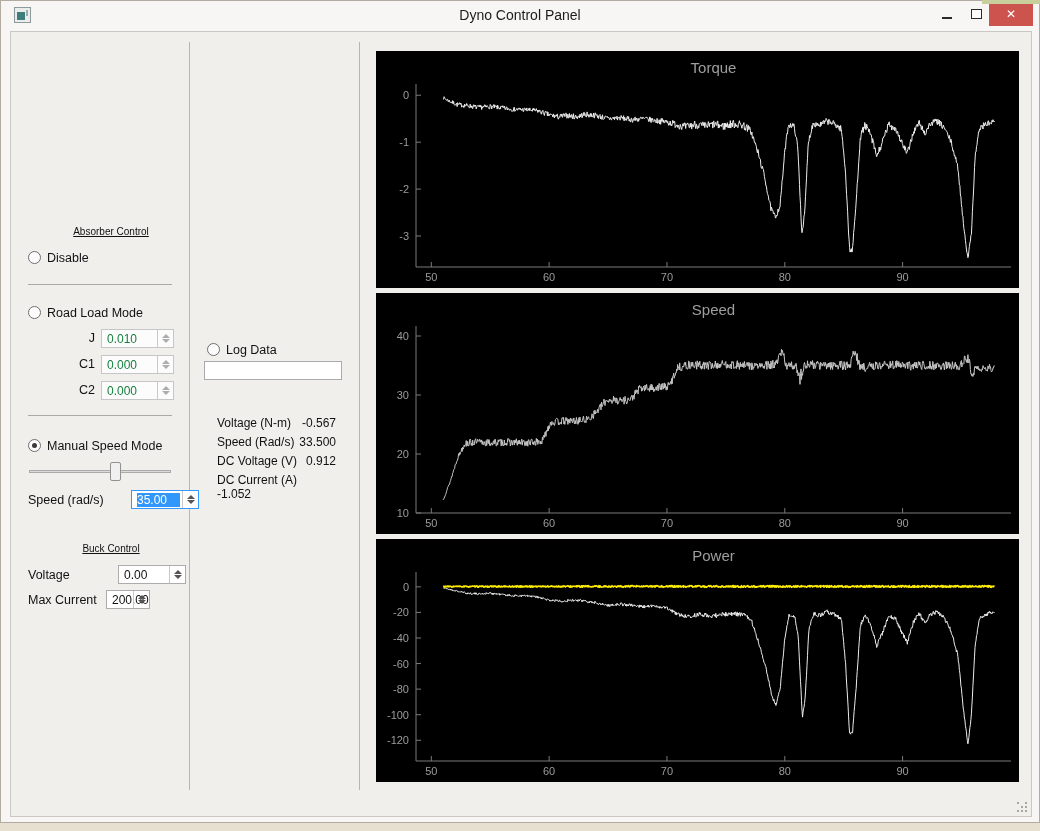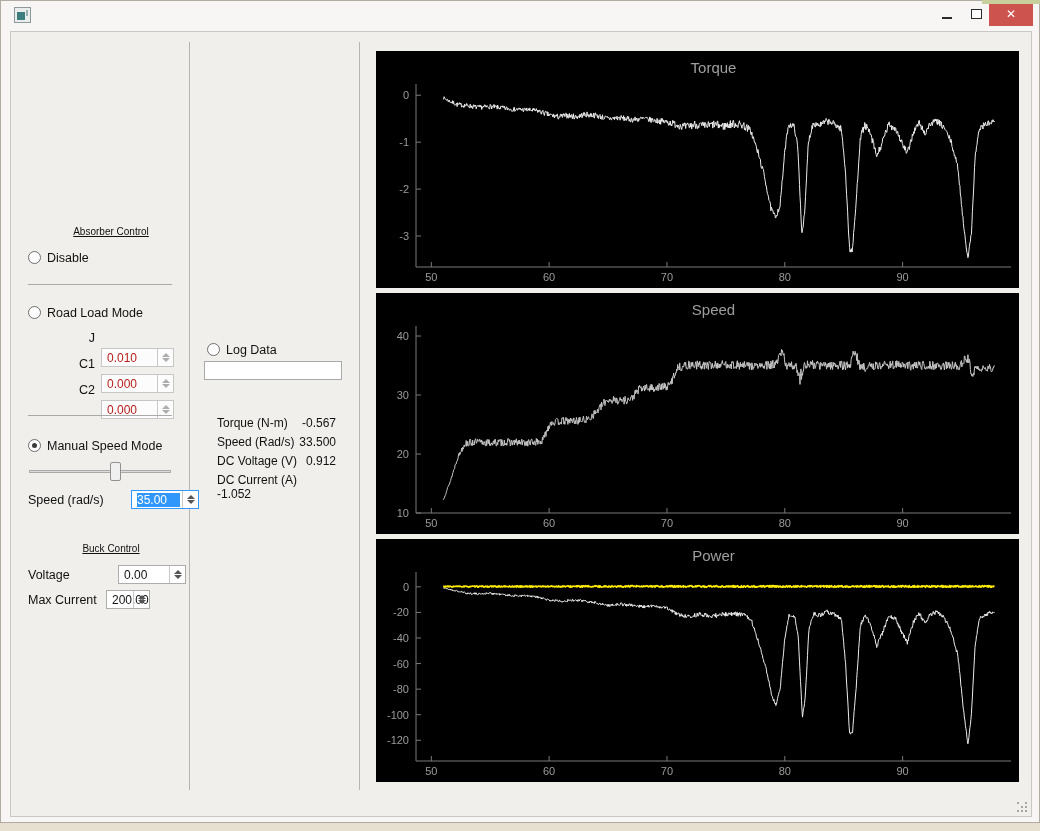--- a/index.html
+++ b/index.html
@@ -36,21 +36,21 @@
     width:5px; height:5px; border-radius:50%; background:#3a3a3a; }
   .radio-label { position:absolute; left:19px; top:1px; white-space:nowrap; }
   .spin { position:absolute; height:19px; background:#fff; border:1px solid #acacac;
     font-size:12px; color:#111; }
   .spin .val { position:absolute; left:5px; top:2px; right:18px; }
   .spin .arrows { position:absolute; right:0; top:0; bottom:0; width:16px; border-left:1px solid #c9c9c9; }
   .spin .au, .spin .ad { position:absolute; left:4px; width:0; height:0;
     border-left:4px solid transparent; border-right:4px solid transparent; }
   .spin .au { top:4px; border-bottom:4px solid #555; }
   .spin .ad { bottom:4px; border-top:4px solid #555; }
-  .spin.disabled { border-color:#c6c6c6; background:#fcfcfc; color:#b91c1c;margin-top:19px; }
+  .spin.disabled { border-color:#c6c6c6; background:#fcfcfc; color:#15803d; }
   .spin.disabled .au { border-bottom-color:#adadad; }
   .spin.disabled .ad { border-top-color:#adadad; }
   .spin.focused { border-color:#3399fe; }
   .spin .sel { background:#3297fb; color:#fff; }
   .plabel { position:absolute; font-size:12.5px; color:#111; white-space:nowrap; }
   .slider { position:absolute; left:18px; width:142px; height:20px; }
   .slider .groove { position:absolute; left:0; right:0; top:8px; height:3px;
     background:#dcdcdc; border:1px solid #aaa; }
   .slider .thumb { position:absolute; top:0; width:11px; height:19px; background:#f0f0f0;
     border:1px solid #919191; border-radius:2px; }
@@ -69,20 +69,21 @@
     transform:translate(1px,1px); }
 </style>
 </head>
 <body>
 
 <div class="sliver"></div>
 
 <div class="window">
   <div class="titlebar">
     <span class="app-icon"></span>
+    <div class="title">Dyno Control Panel</div>
     <div class="winbtn btn-min">
         <span class="glyph-min"></span>
       </div>
     <div class="winbtn btn-max">
         <span class="glyph-max"></span>
       </div>
     <div class="winbtn btn-close"><span>✕</span></div>
   </div>
 
   <div class="content">
@@ -171,21 +172,21 @@
         </span>
     </div>
 
     <div class="radio-row" style="left:196px; top:310px;">
       <span class="radio"></span>
       <span class="radio-label">Log Data</span>
     </div>
     <input class="textbox" style="left: 193px; top: 329px; width: 138px;" value="">
 
     <div class="readout-row" style="top:384px;">
-      <span class="rl">Torque (N-m)</span>
+      <span class="rl">Voltage (N-m)</span>
       <span class="rv">-0.567</span>
     </div>
     <div class="readout-row" style="top:403px;">
       <span class="rl">Speed (Rad/s)</span>
       <span class="rv">33.500</span>
     </div>
     <div class="readout-row" style="top:422px;">
       <span class="rl">DC Voltage (V)</span>
       <span class="rv">0.912</span>
     </div>

